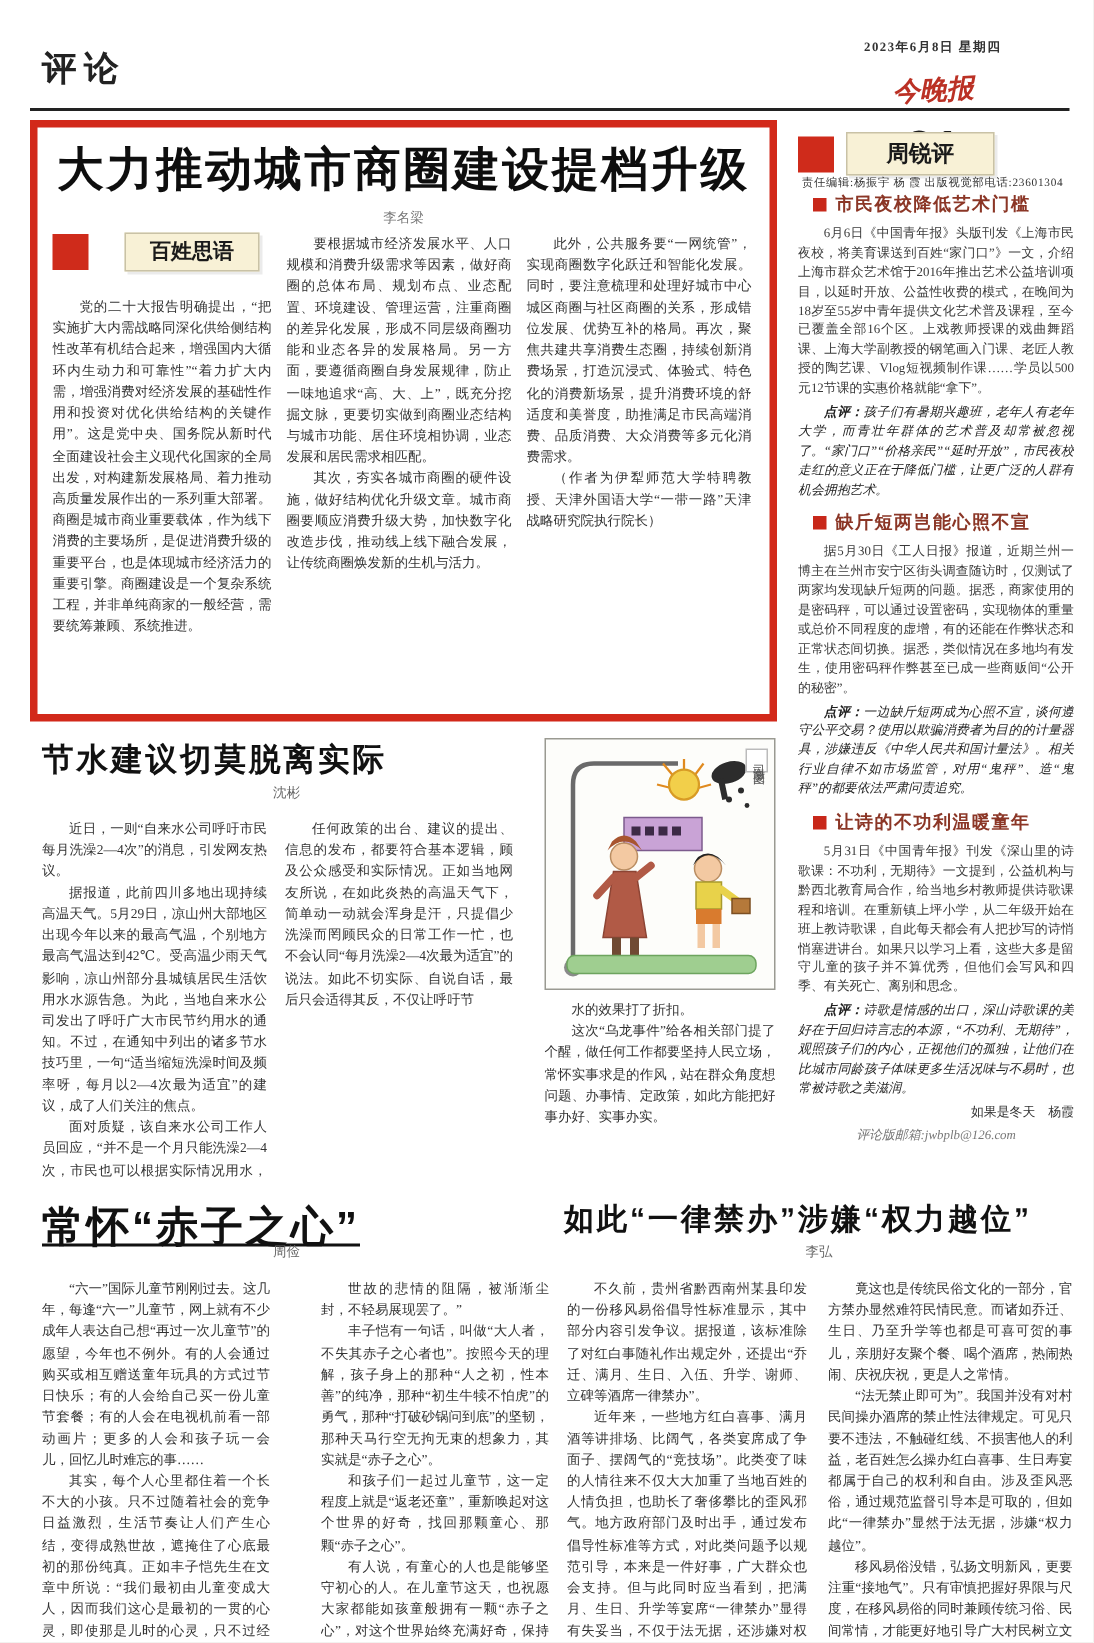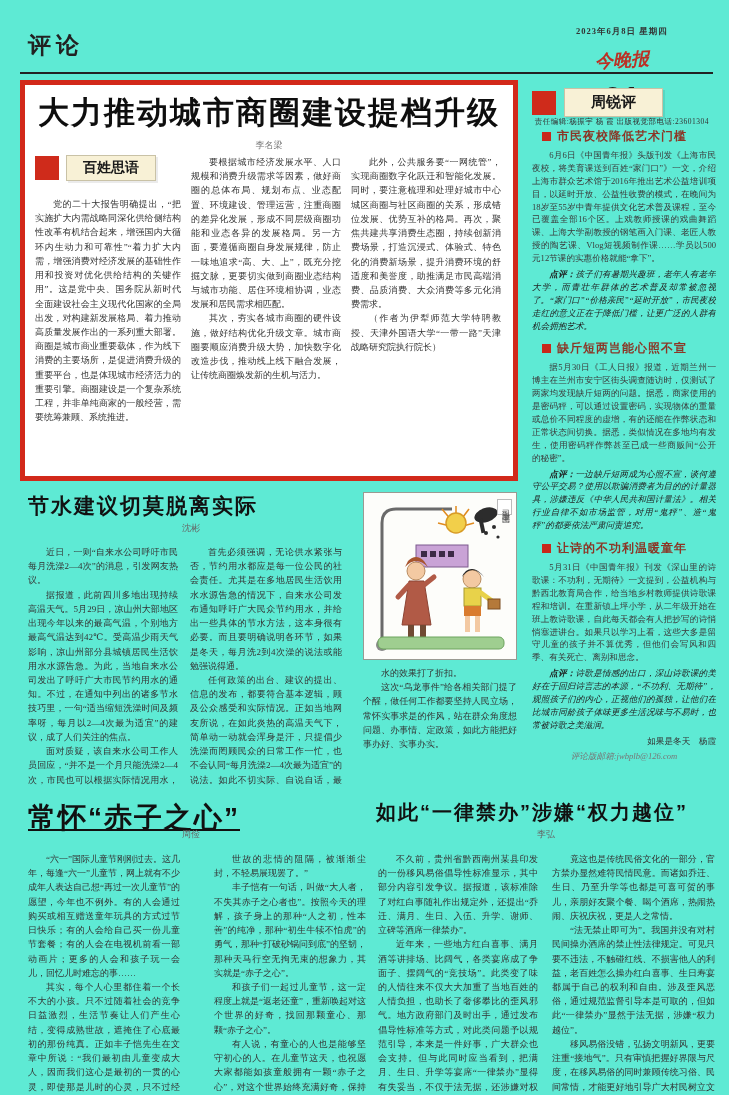--- a/index.html
+++ b/index.html
@@ -1,16 +1,16 @@
 <!DOCTYPE html>
 <html><head>
 <meta charset="utf-8">
 <style>
   html,body{margin:0;padding:0;background:#e9e7e3;}
-  .page{position:relative;width:729px;height:1095px;margin:0 auto;background:#5eead4;
+  .page{position:relative;width:729px;height:1095px;margin:0 auto;background:#ffffff;
         font-family:"Liberation Serif","DejaVu Serif",serif;color:#2b2b2b;overflow:hidden;}
   
   .section-label{position:absolute;left:28px;top:30px;font-family:"Liberation Sans","DejaVu Sans",sans-serif;
         font-weight:bold;font-size:23px;letter-spacing:5px;color:#222;}
   .header-right{position:absolute;right:20px;top:26px;text-align:right;}
   .hr-row1{display:flex;align-items:center;justify-content:flex-end;gap:10px;flex-direction:column;}
   .date-line{font-size:8.5px;font-weight:bold;color:#333;letter-spacing:1px;}
   .masthead{font-size:18px;font-weight:bold;font-style:italic;color:#bb3125;transform:rotate(-3deg);}
   .page-number{font-family:Liberation Sans, sans-serif;font-size:33px;font-weight:bold;color:#1c1c1c;line-height:1;}
   .staff-line{font-size:7.5px;color:#333;margin-top:2px;letter-spacing:.5px;}
@@ -21,21 +21,21 @@
   .byline-author{position:absolute;text-align:center;font-size:9px;color:#666;}
   .art-title{position:absolute;text-align:left;font-family:"Liberation Sans","DejaVu Sans",sans-serif;
         font-weight:900;color:#111;letter-spacing:2px;white-space:nowrap;}
   
   .lead-box{position:absolute;left:20px;top:80px;width:498px;height:401px;border:5px solid #d2291a;
         box-sizing:border-box;background:#fff;}
   .lead-title{position:absolute;left:0;right:0;top:7px;text-align:center;
         font-family:"Liberation Sans","DejaVu Sans",sans-serif;font-weight:900;font-size:31px;
         letter-spacing:2px;color:#0e0e0e;white-space:nowrap;}
   .lead-author{position:absolute;left:0;right:0;top:54px;text-align:center;font-size:9px;color:#777;}
-  .tag{position:absolute;display:flex;align-items:center;gap:7px;}
+  .tag{position:absolute;display:flex;align-items:center;gap:24px;}
   .tag-square{width:24px;height:24px;background:#cf2b1b;flex:0 0 auto;}
   .tag-label{background:#f8f1d6;border:1px solid #c9c2a6;box-shadow:2px 2px 0 rgba(0,0,0,.08);
         font-family:"Liberation Sans","DejaVu Sans",sans-serif;font-weight:bold;font-size:14px;
         padding:3px 16px;color:#1a1a1a;white-space:nowrap;}
   .lead-tag{left:10px;top:70px;}
   .lead-col1{left:10px;top:112px;width:146px;height:266px;}
   .lead-col2{left:166px;top:70px;width:150px;height:308px;}
   .lead-col3{left:326px;top:70px;width:150px;height:308px;}
   
   .sidebar{position:absolute;left:532px;top:88px;width:184px;height:676px;overflow:hidden;}
@@ -140,21 +140,20 @@
   </div>
 
   <div class="art-title water-title">节水建议切莫脱离实际</div>
   <div class="byline-author water-author">沈彬</div>
   <div class="col water-col1">
       <p class="para">近日，一则“自来水公司呼吁市民每月洗澡2—4次”的消息，引发网友热议。</p>
       <p class="para">据报道，此前四川多地出现持续高温天气。5月29日，凉山州大部地区出现今年以来的最高气温，个别地方最高气温达到42℃。受高温少雨天气影响，凉山州部分县城镇居民生活饮用水水源告急。为此，当地自来水公司发出了呼吁广大市民节约用水的通知。不过，在通知中列出的诸多节水技巧里，一句“适当缩短洗澡时间及频率呀，每月以2—4次最为适宜”的建议，成了人们关注的焦点。</p>
       <p class="para">面对质疑，该自来水公司工作人员回应，“并不是一个月只能洗澡2—4次，市民也可以根据实际情况用水，主要目的是倡导市民节约用水”。</p>
     </div>
   <div class="col water-col2">
-      <p class="para">首先必须强调，无论供水紧张与否，节约用水都应是每一位公民的社会责任。尤其是在多地居民生活饮用水水源告急的情况下，自来水公司发布通知呼吁广大民众节约用水，并给出一些具体的节水方法，这本身很有必要。而且要明确说明各环节，如果是冬天，每月洗2到4次澡的说法或能勉强说得通。</p>
       <p class="para">任何政策的出台、建议的提出、信息的发布，都要符合基本逻辑，顾及公众感受和实际情况。正如当地网友所说，在如此炎热的高温天气下，简单动一动就会浑身是汗，只提倡少洗澡而罔顾民众的日常工作一忙，也不会认同“每月洗澡2—4次最为适宜”的说法。如此不切实际、自说自话，最后只会适得其反，不仅让呼吁节</p>
     </div>
 
   <div class="cartoon">
     <svg viewBox="0 0 152 166">
 
       <path d="M18 152 L18 30 Q18 16 32 16 L88 16" fill="none" stroke="#6a6a6a" stroke-width="3"></path>
       <circle cx="18" cy="152" r="6" fill="#8a8a8a"></circle>
 
       <g stroke="#e08a1e" stroke-width="1.5">

